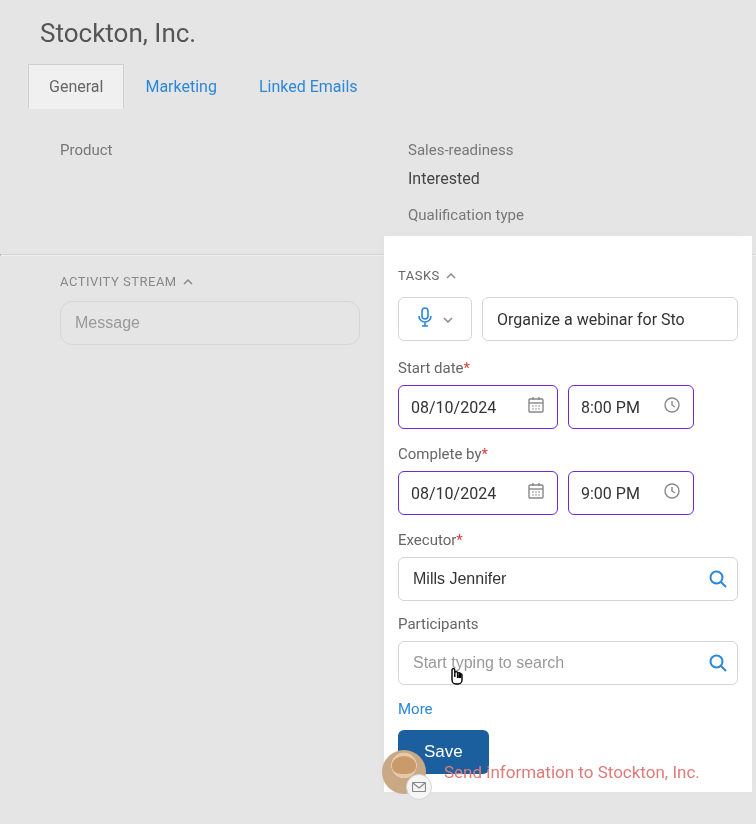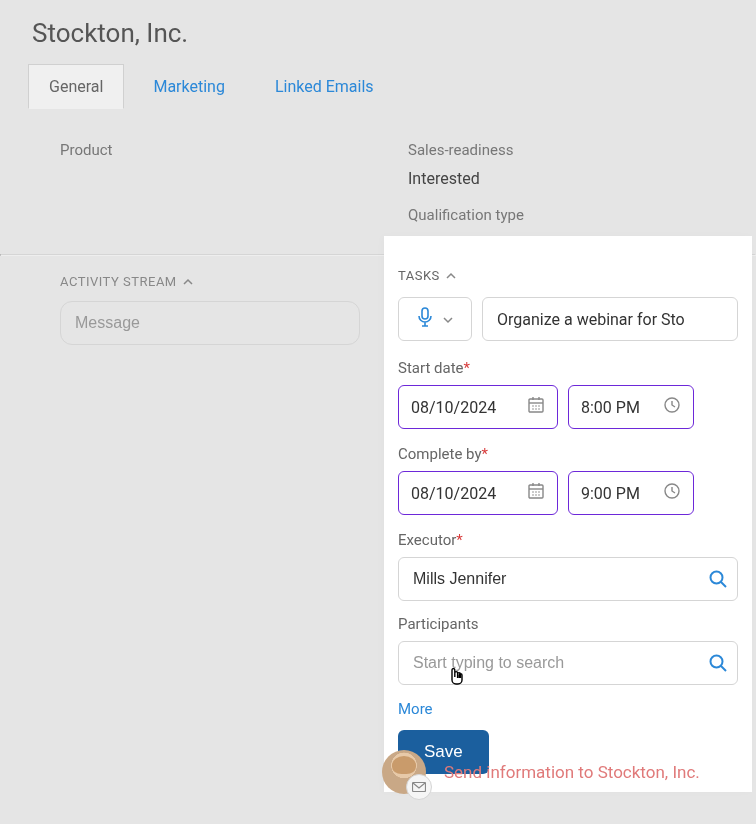--- a/index.html
+++ b/index.html
@@ -24,25 +24,25 @@
     inset: 0;
     background: #e5e5e5;
   }
   .header {
     padding: 18px 28px 10px 28px;
   }
   .page-title {
     font-size: 26px;
     font-weight: 400;
     color: #555;
-    margin: 0 0 16px 4px;
+    margin: 0 0 16px 12px;
   }
   .tabs {
     display: flex;
-    gap: 8px;
+    gap: 0;
     border-bottom: none;
   }
   .tab {
     padding: 12px 20px;
     font-size: 16px;
     cursor: pointer;
     border: 1px solid transparent;
     border-bottom: none;
     color: #2b88d8;
   }

